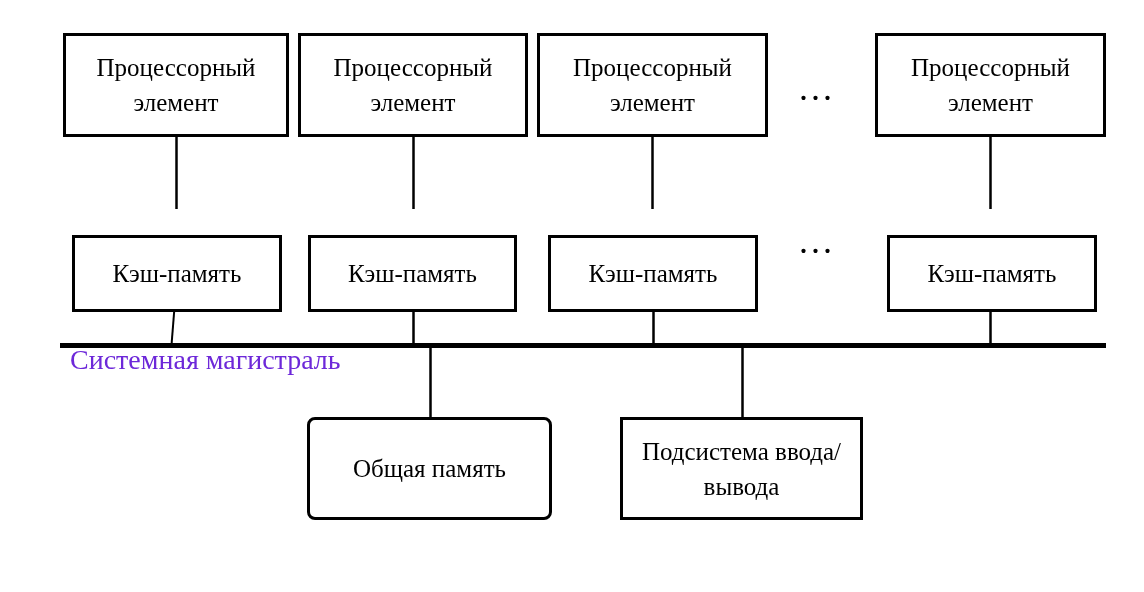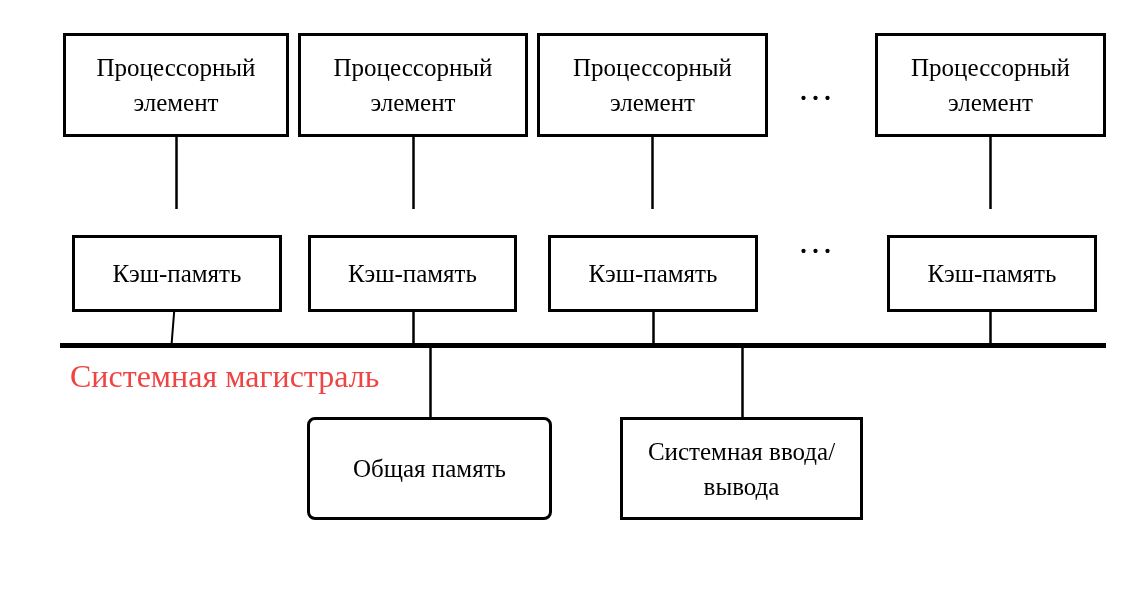--- a/index.html
+++ b/index.html
@@ -59,24 +59,24 @@
     font-size: 36px;
     line-height: 1;
     letter-spacing: 3px;
     color: #000000;
   }
   .dots-top   { left: 799px; top: 70px;  }
   .dots-cache { left: 799px; top: 223px; }
   .bus-label {
     position: absolute;
     left: 70px;
-    top: 357px;
-    font-size: 32px;
+    top: 343px;
+    font-size: 28px;
     line-height: 1.2;
-    color: #ef4444;
+    color: #6d28d9;
     white-space: nowrap;
   }
 </style>
 </head>
 <body>
 
 <div id="stage">
 
   <svg id="wires" viewBox="0 0 1144 592" xmlns="http://www.w3.org/2000/svg">
 
@@ -125,16 +125,16 @@
   </div>
 
   <div class="dots dots-cache">...</div>
 
   <div class="bus-label">Системная магистраль</div>
 
   <div class="node mem">
     <span class="lbl">Общая память</span>
   </div>
   <div class="node io">
-    <span class="lbl">Системная ввода/вывода</span>
+    <span class="lbl">Подсистема ввода/вывода</span>
   </div>
 
 </div>
 
 </body></html>

